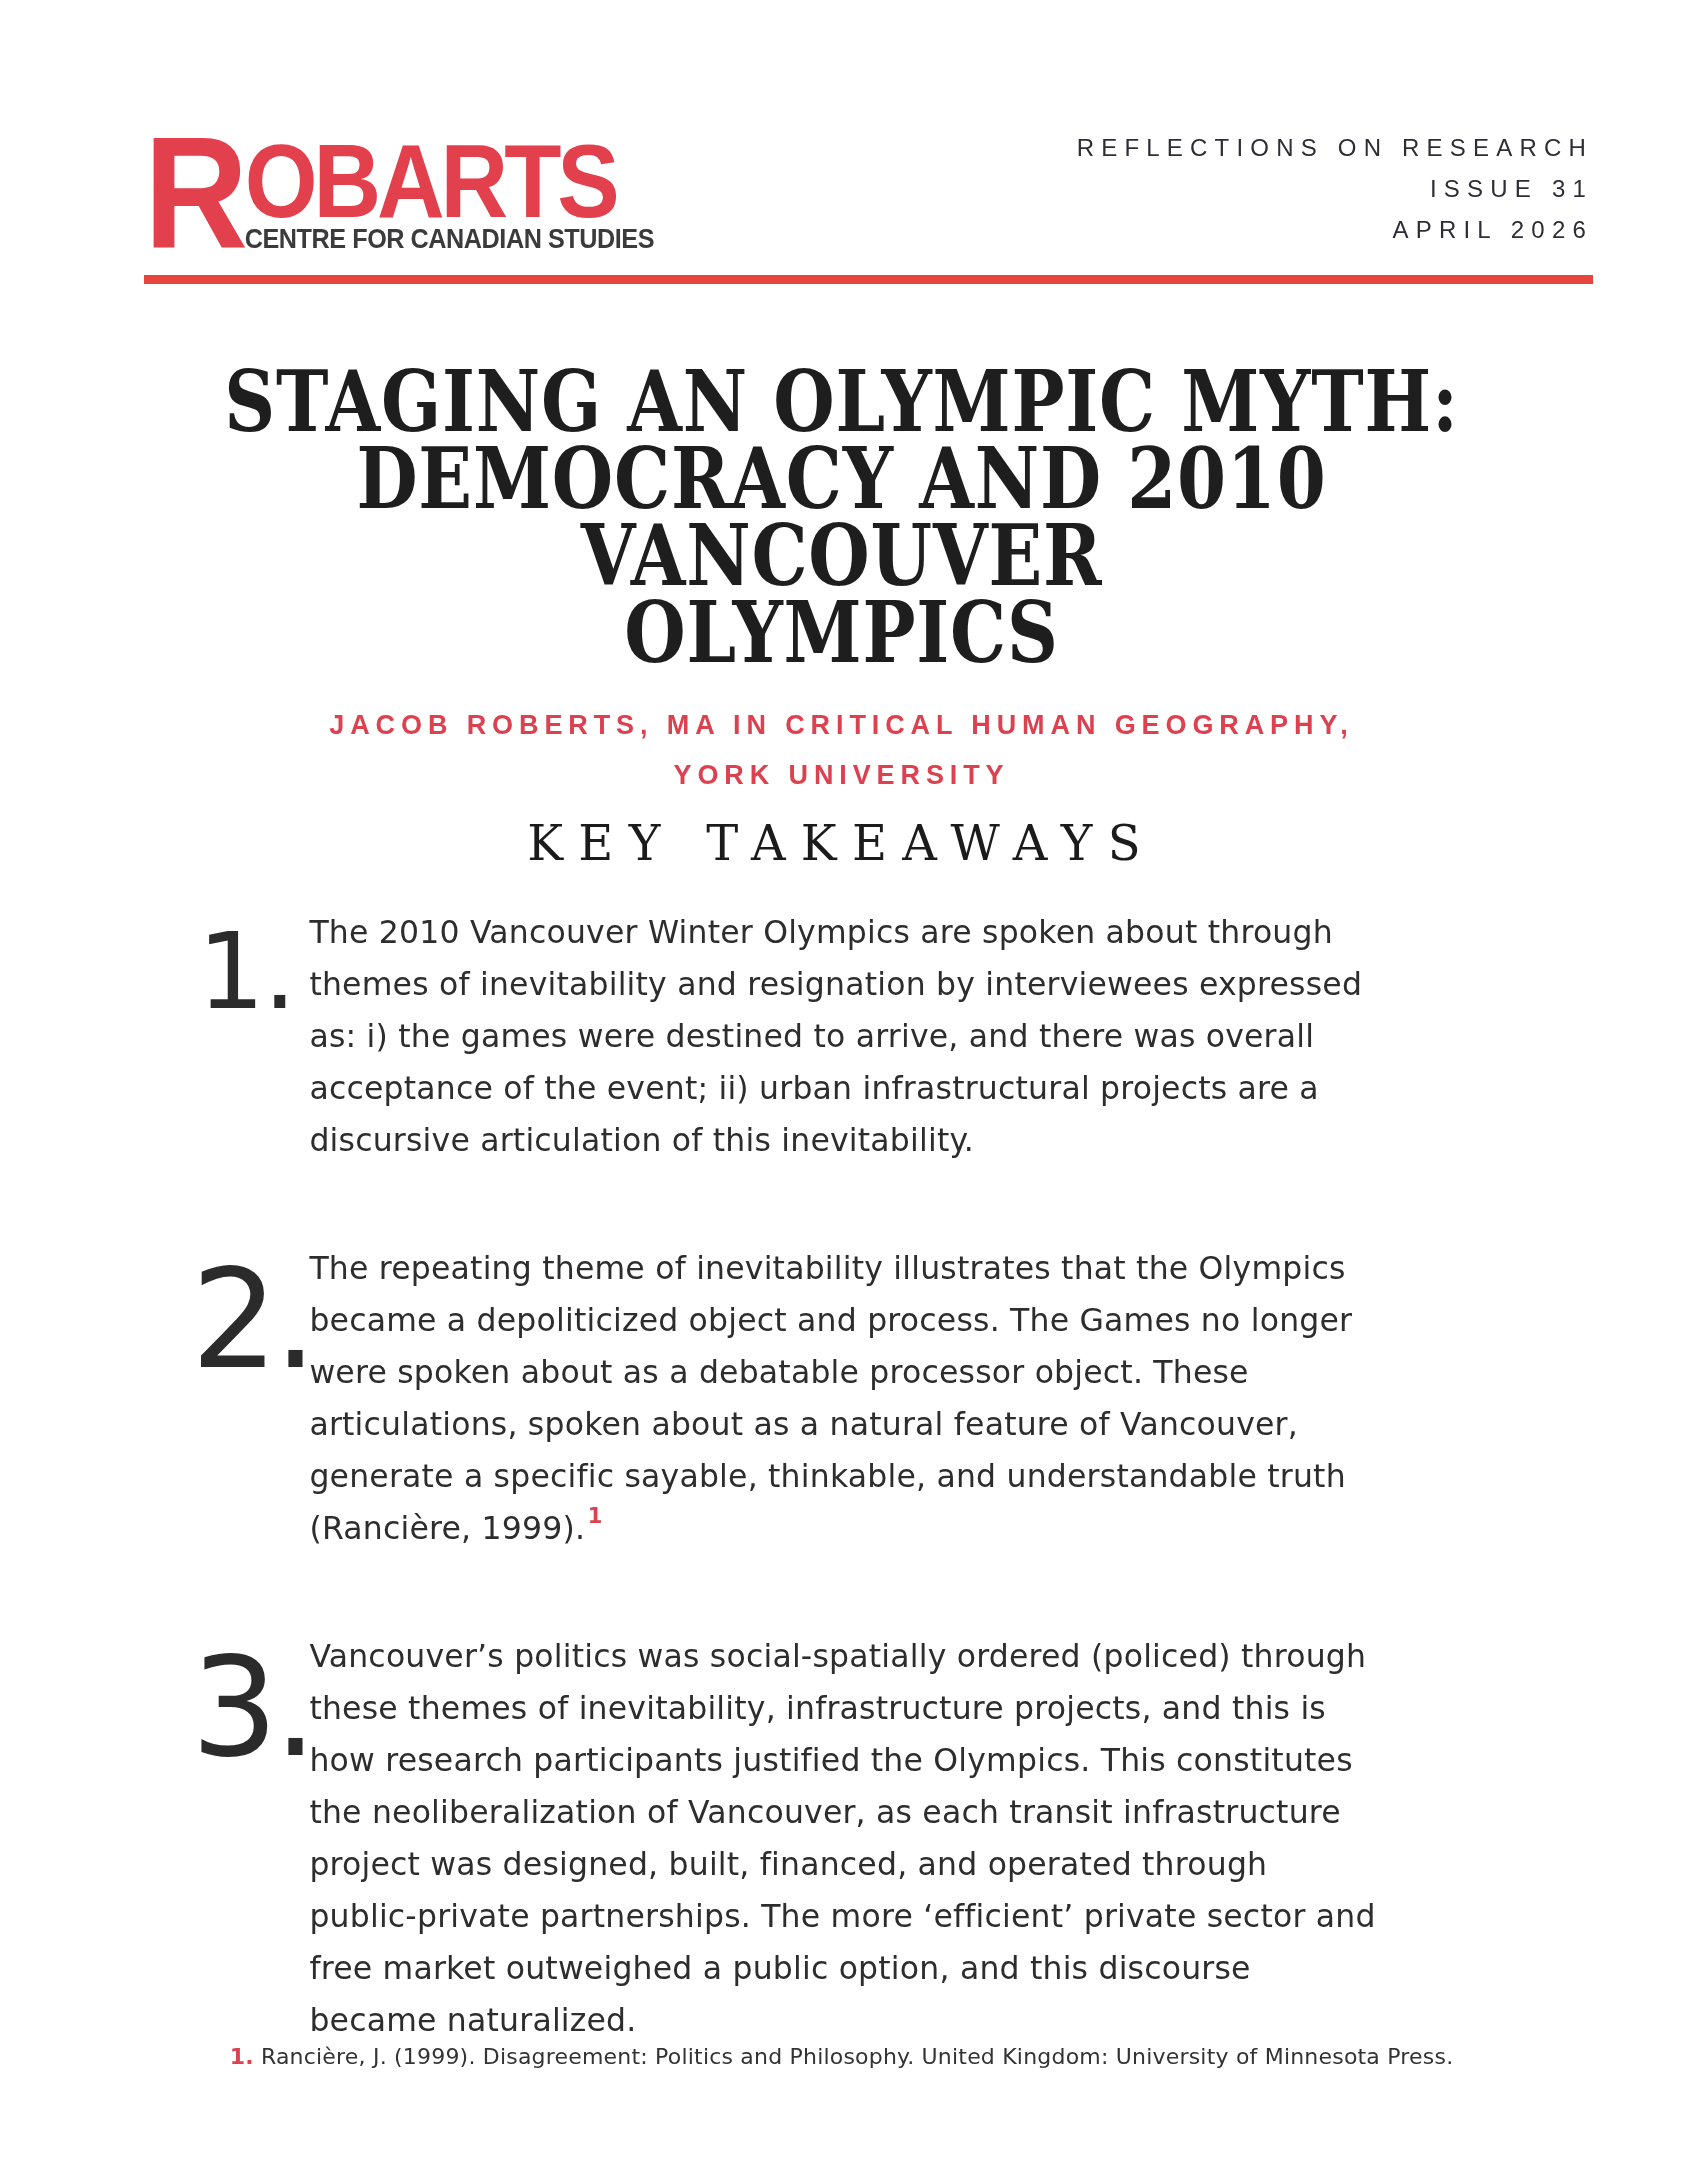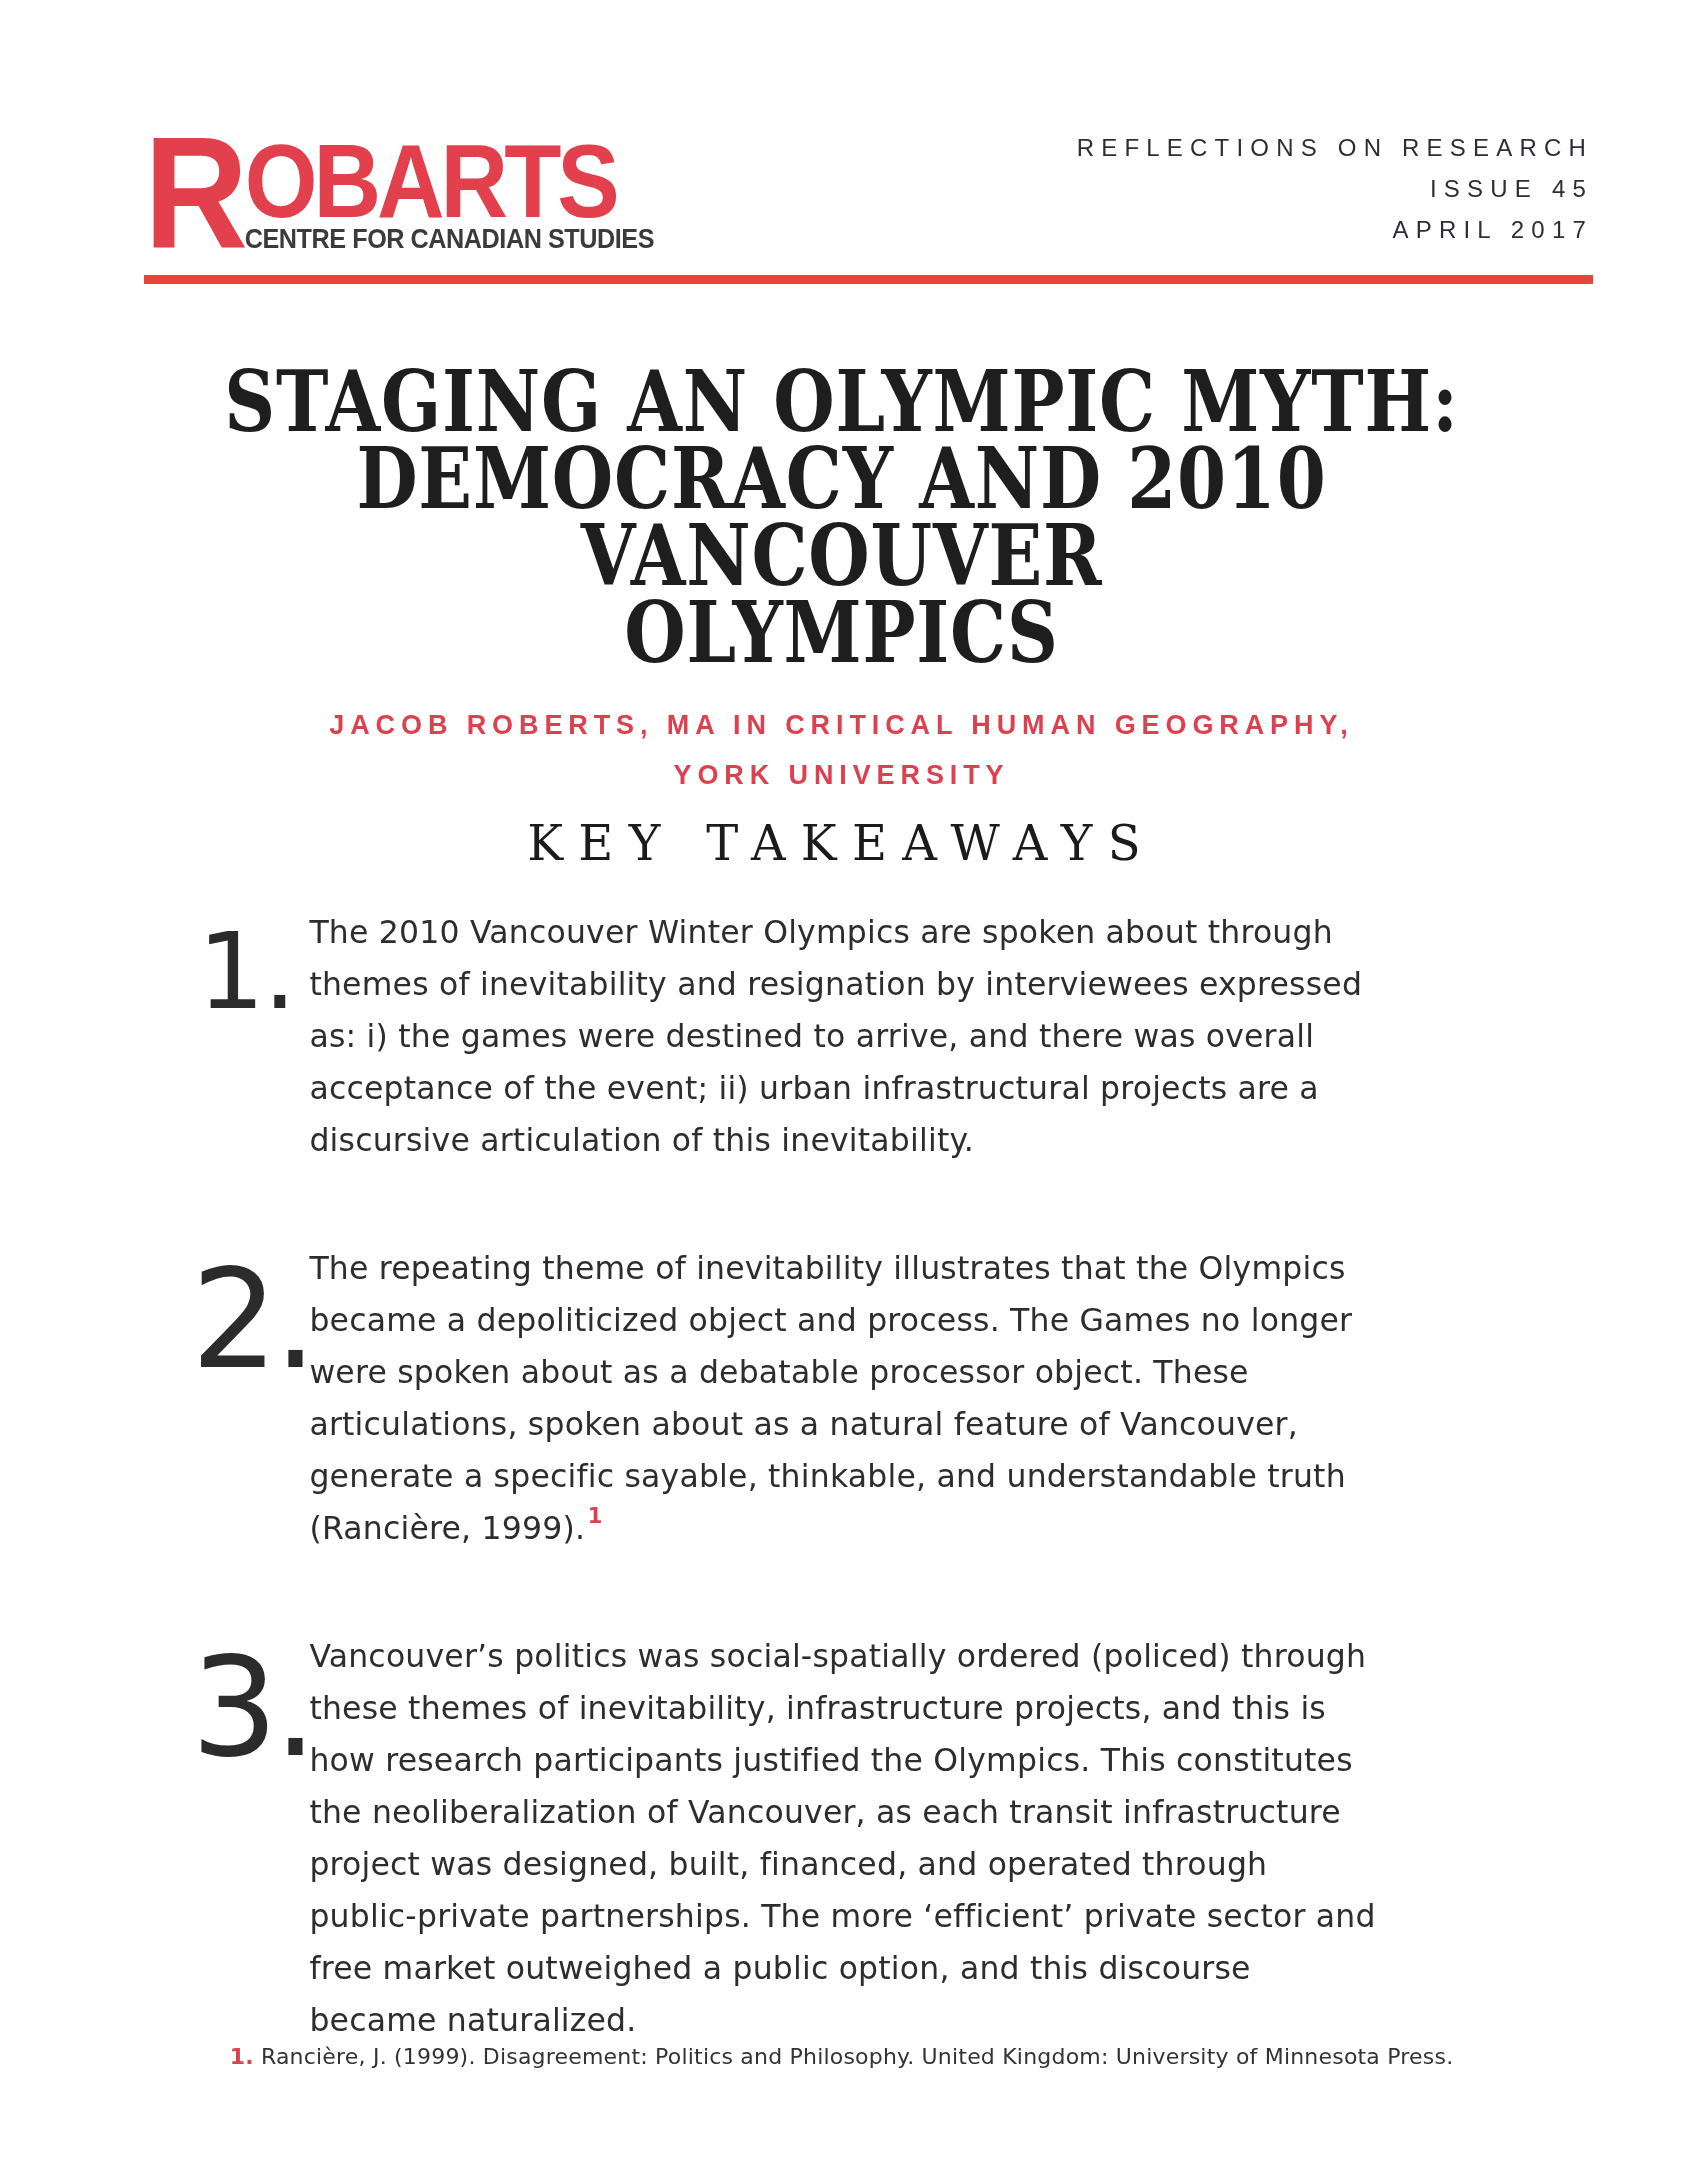--- a/index.html
+++ b/index.html
@@ -88,22 +88,22 @@
   <header class="masthead">
     <div class="logo">
       <span class="logo-r">R</span>
       <span class="logo-rest">
         <span class="logo-name">OBARTS</span>
         <span class="logo-sub">CENTRE FOR CANADIAN STUDIES</span>
       </span>
     </div>
     <div class="issue-info">
       <div>REFLECTIONS ON RESEARCH</div>
-      <div>ISSUE 45</div>
-      <div>APRIL 2017</div>
+      <div>ISSUE 31</div>
+      <div>APRIL 2026</div>
     </div>
   </header>
 
   <div class="rule"></div>
 
   <h1 class="title">STAGING AN OLYMPIC MYTH:
 DEMOCRACY AND 2010 VANCOUVER
 OLYMPICS</h1>
 
   <div class="byline">JACOB ROBERTS, MA IN CRITICAL HUMAN GEOGRAPHY,

